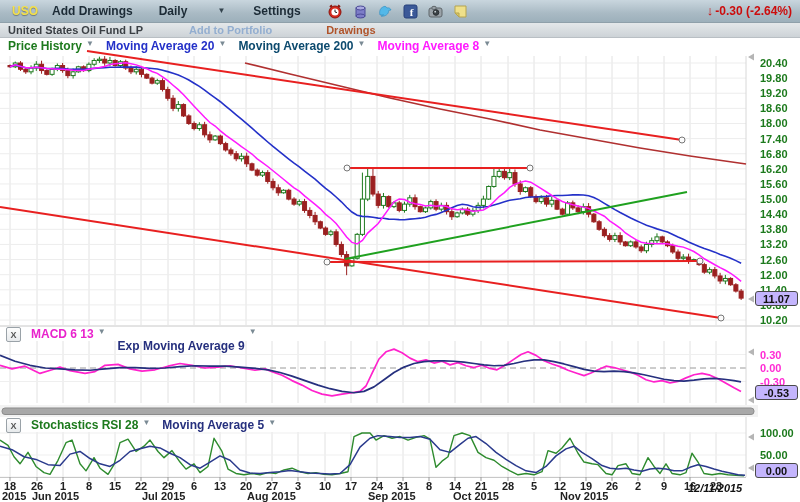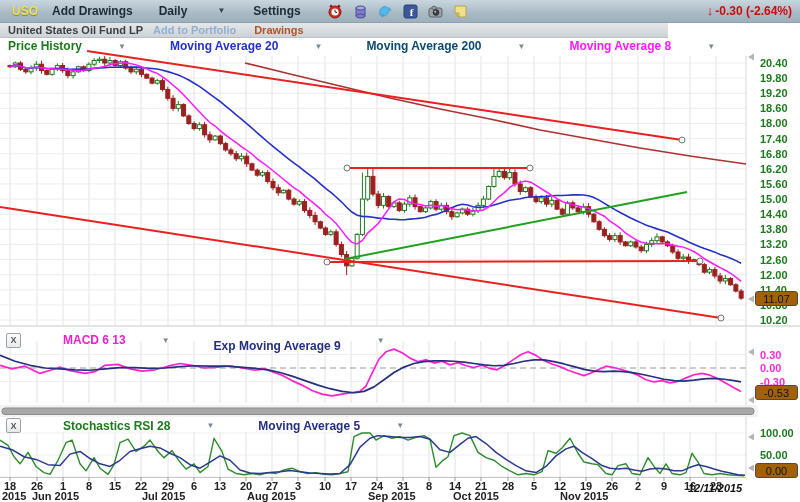--- a/index.html
+++ b/index.html
@@ -10,35 +10,35 @@
   .toolbar{position:absolute;left:0;top:0;width:800px;height:22px;z-index:5;
            background:linear-gradient(#c9d6de,#a9bac4 60%,#9db0bb);
            border-bottom:1px solid #8fa0aa;display:flex;align-items:center;font-size:12px;color:#1c2b36;}
   .toolbar .sym{color:#f4e04a;font-weight:700;margin:0 14px 0 12px;text-shadow:0 1px 1px rgba(0,0,0,.35);text-align:center;}
   .toolbar .titem{margin-right:26px;font-weight:600;cursor:default;}
   .toolbar .ddl{font-size:8px;color:#33434d;margin:-1px 28px 0 -12px;}
   .tico{width:17px;height:15px;margin-right:8px;display:inline-block;}
   .quote{position:absolute;right:8px;top:3px;color:#cc0c0c;font-weight:700;font-size:12px;display:flex;align-items:center;}
   .quote .arr{font-weight:700;margin-right:2px;font-size:13px;}
   
-  .subbar{position:absolute;left:0;top:23px;width:668px;height:14px;z-index:5;
+  .subbar{position:absolute;left:0;top:23px;width:800px;height:14px;z-index:5;
           background:linear-gradient(#e4e8ea,#cdd3d7);border-bottom:1px solid #b9bfc4;
-          display:flex;align-items:center;font-size:11px;font-weight:700;color:#3a3f44;}
+          display:flex;align-items:center;font-size:11px;font-weight:700;color:#3a3f44;gap:36px;}
   .subbar .t1{margin-left:8px;}
   .subbar .lnk1{margin-left:10px;color:#93aed0;font-weight:700;cursor:pointer;}
   .subbar .lnk2{margin-left:18px;color:#b0542a;font-weight:700;cursor:pointer;}
   
-  .indrow{position:absolute;z-index:4;display:flex;align-items:center;font-size:12px;font-weight:600;background:transparent;gap:32px;}
+  .indrow{position:absolute;z-index:4;display:flex;font-size:12px;font-weight:600;background:transparent;}
   .indrow .lbl{margin-right:4px;cursor:pointer;}
   .indrow .dd{font-size:8px;color:#7a8a94;margin-right:12px;}
   .xbox{width:13px;height:13px;border:1px solid #9aa2a8;border-radius:2px;background:linear-gradient(#fdfdfd,#e7eaec);
         font-size:9px;font-weight:700;color:#555;display:flex;align-items:center;justify-content:center;margin-right:10px;cursor:pointer;}
   
   .vbox{position:absolute;z-index:6;left:755px;width:41px;height:13px;border:1px solid #4a4a4a;border-radius:3px;
-        background:#a16207;font-size:11px;font-weight:400;color:#111;display:flex;align-items:center;justify-content:center;}
+        background:#c4b5fd;font-size:11px;font-weight:700;color:#111;display:flex;align-items:center;justify-content:center;}
 </style>
 </head>
 <body>
 
 <div id="screen">
 
   <svg id="chart-svg" width="800" height="502" xmlns="http://www.w3.org/2000/svg">
       <line x1="10" y1="56" x2="10" y2="325" stroke="#e2e2e2" stroke-width="1"></line>
       <line x1="10" y1="341" x2="10" y2="403" stroke="#e2e2e2" stroke-width="1"></line>
       <line x1="10" y1="432" x2="10" y2="477" stroke="#e2e2e2" stroke-width="1"></line>

